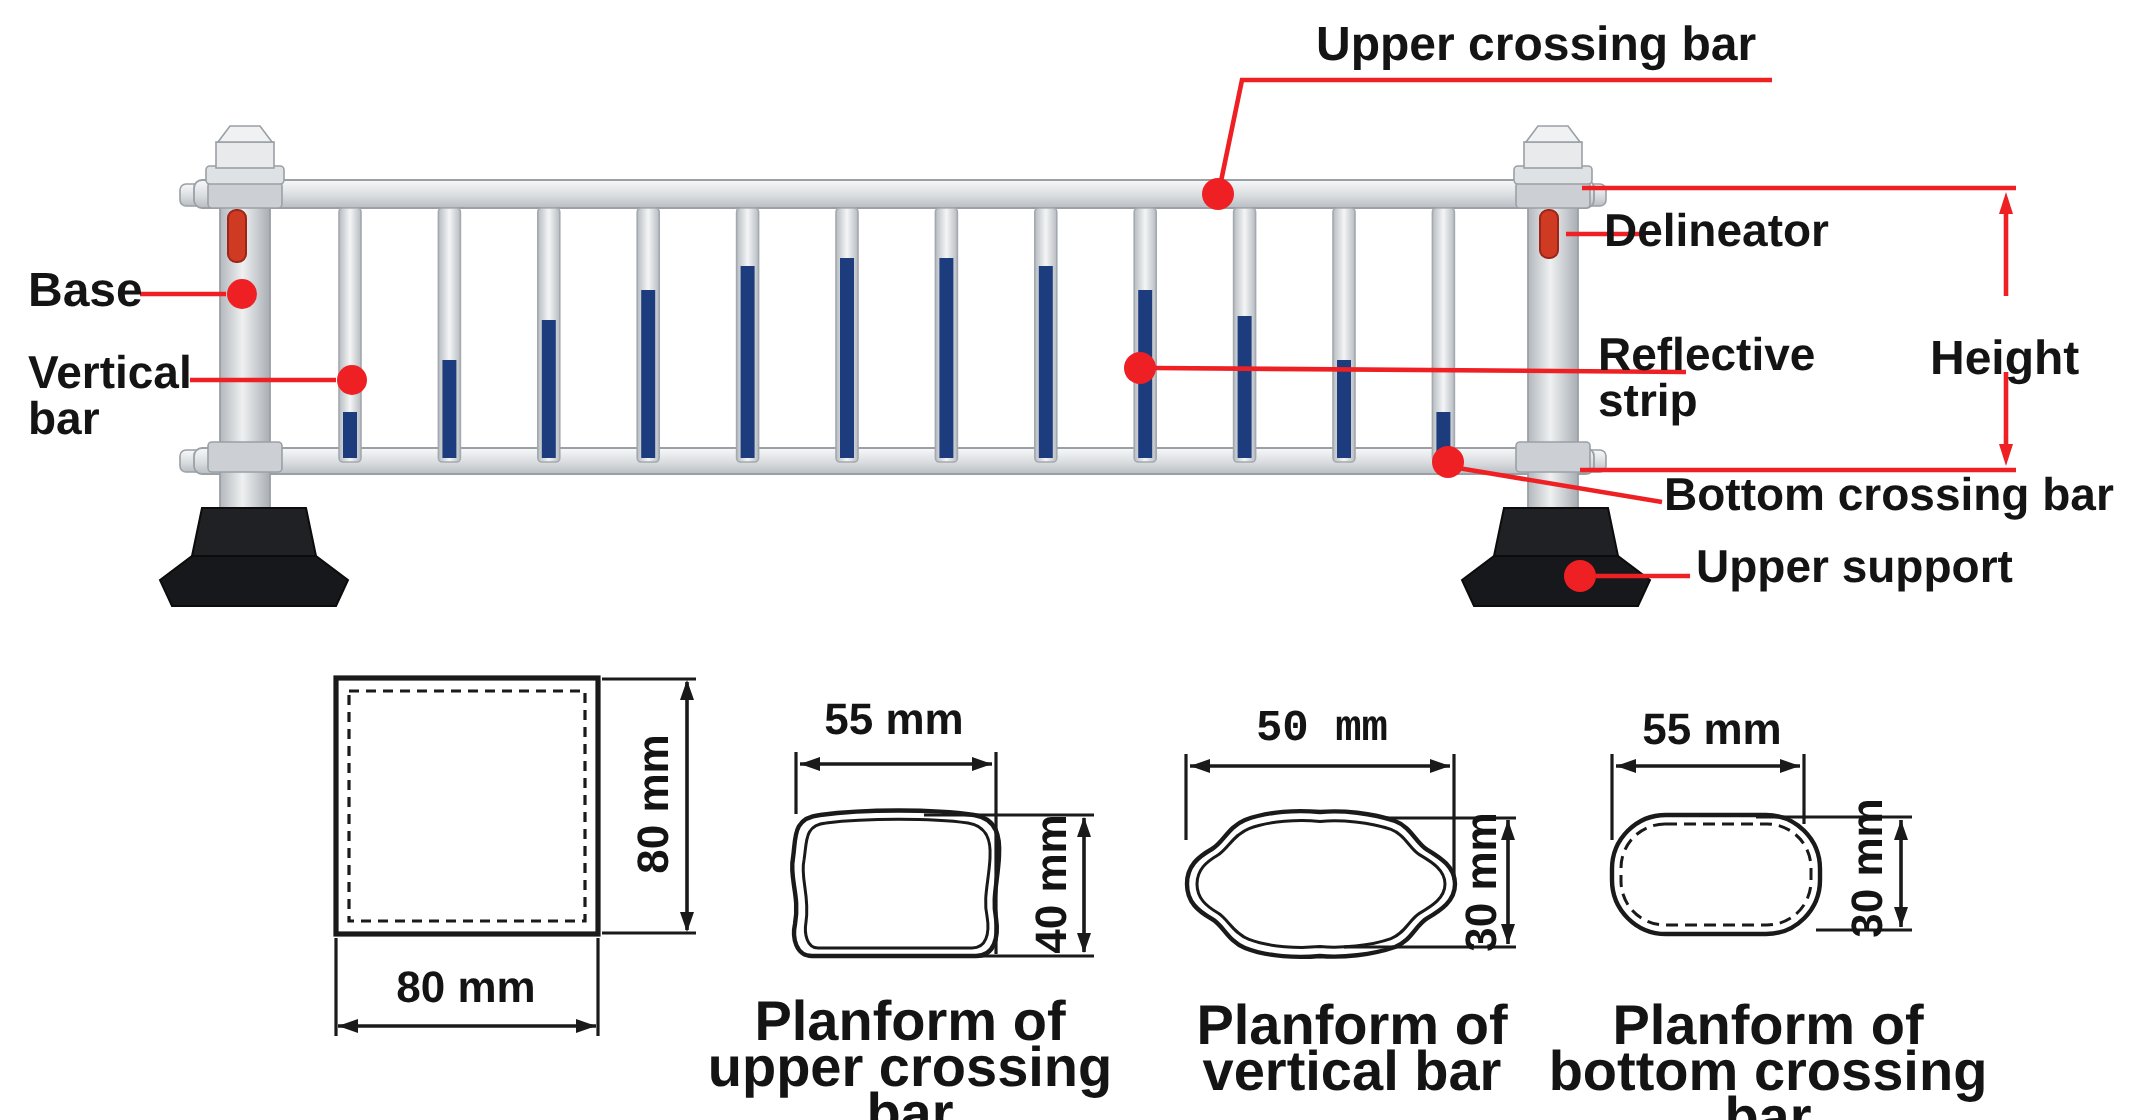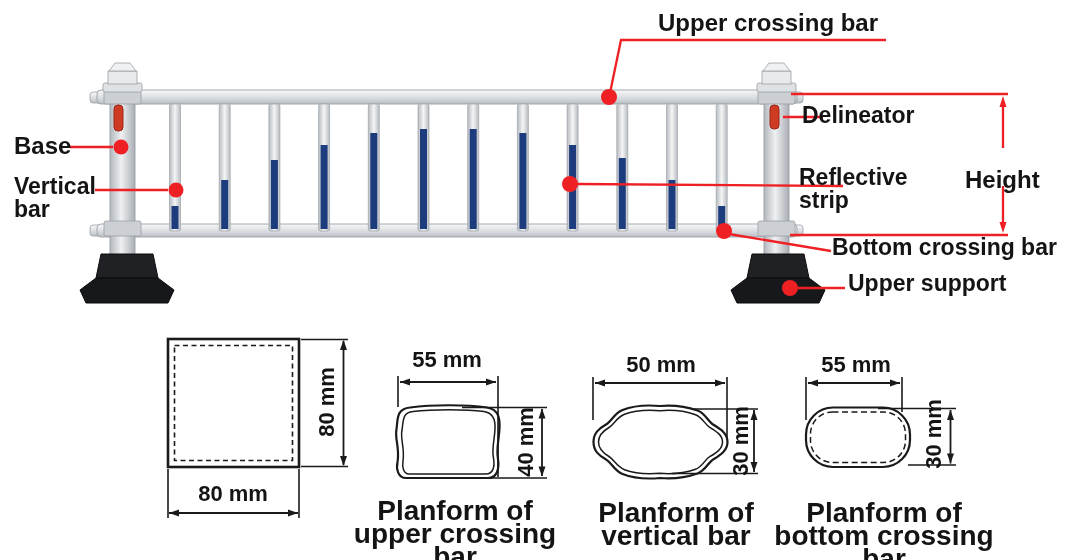--- a/index.html
+++ b/index.html
@@ -207,21 +207,21 @@
   <div class="lbl" style="left:799px;top:154px;margin-top:12px;">Reflective
 strip</div>
   <div class="lbl big" style="left:965px;top:168px;width:80px;text-align:left;">Height</div>
   <div class="lbl" style="left:832px;top:236px;">Bottom crossing bar</div>
   <div class="lbl" style="left:848px;top:272px;">Upper support</div>
 
   <div class="dim rot" style="left:287px;top:390px;">80 mm</div>
   <div class="dim" style="left:193px;top:482px;">80 mm</div>
   <div class="dim" style="left:407px;top:348px;">55 mm</div>
   <div class="dim rot" style="left:486px;top:430px;">40 mm</div>
-  <div class="dim" style="left:621px;top:353px;">50 mm</div>
+  <div class="dim" style="left:621px;top:353px;font-family:Liberation Mono, monospace;">50 mm</div>
   <div class="dim rot" style="left:701px;top:429px;">30 mm</div>
   <div class="dim" style="left:816px;top:353px;">55 mm</div>
   <div class="dim rot" style="left:894px;top:422px;">30 mm</div>
 
   <div class="cap" style="left:345px;top:499px;width:220px;">Planform of
 upper crossing bar</div>
   <div class="cap" style="left:566px;top:501px;width:220px;">Planform of
 vertical bar</div>
   <div class="cap" style="left:764px;top:501px;width:240px;">Planform of
 bottom crossing bar</div>

